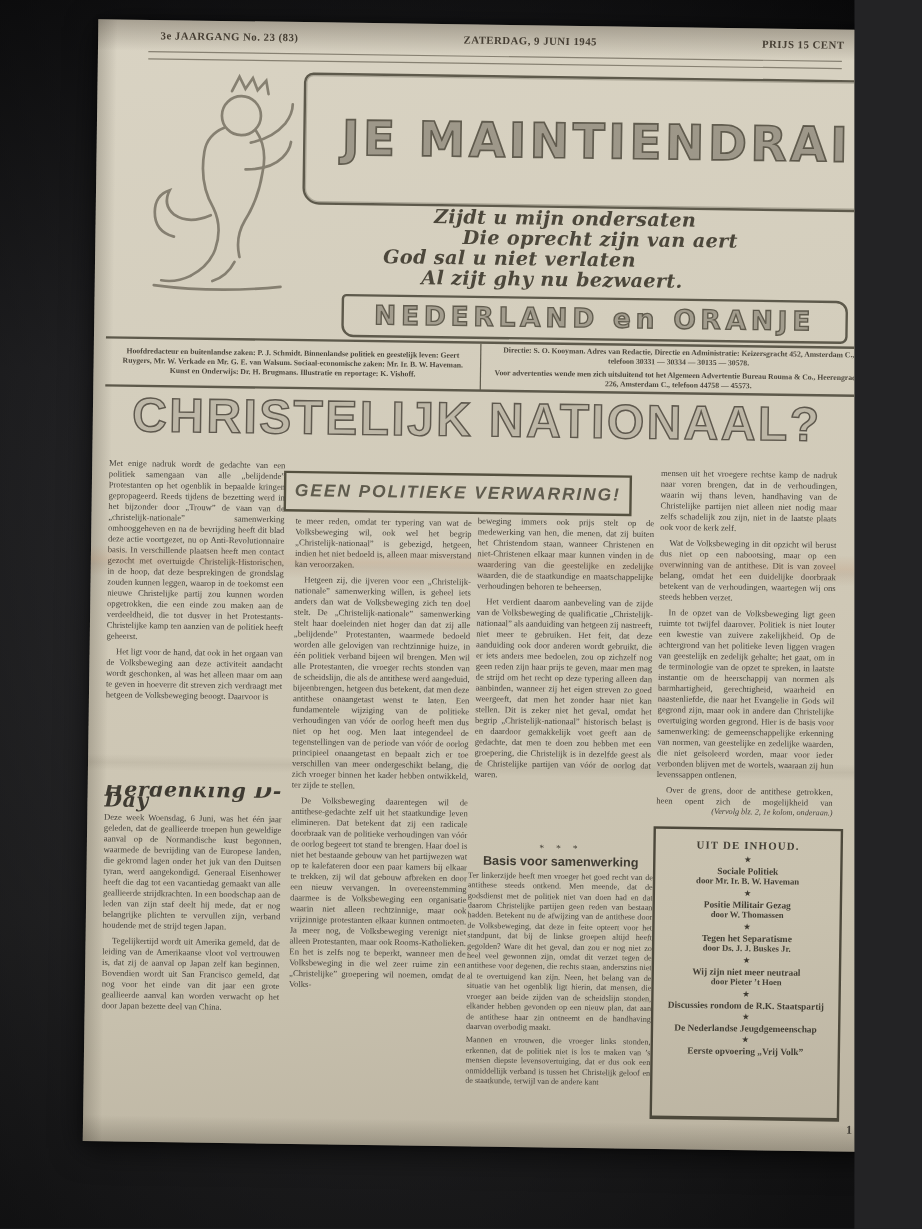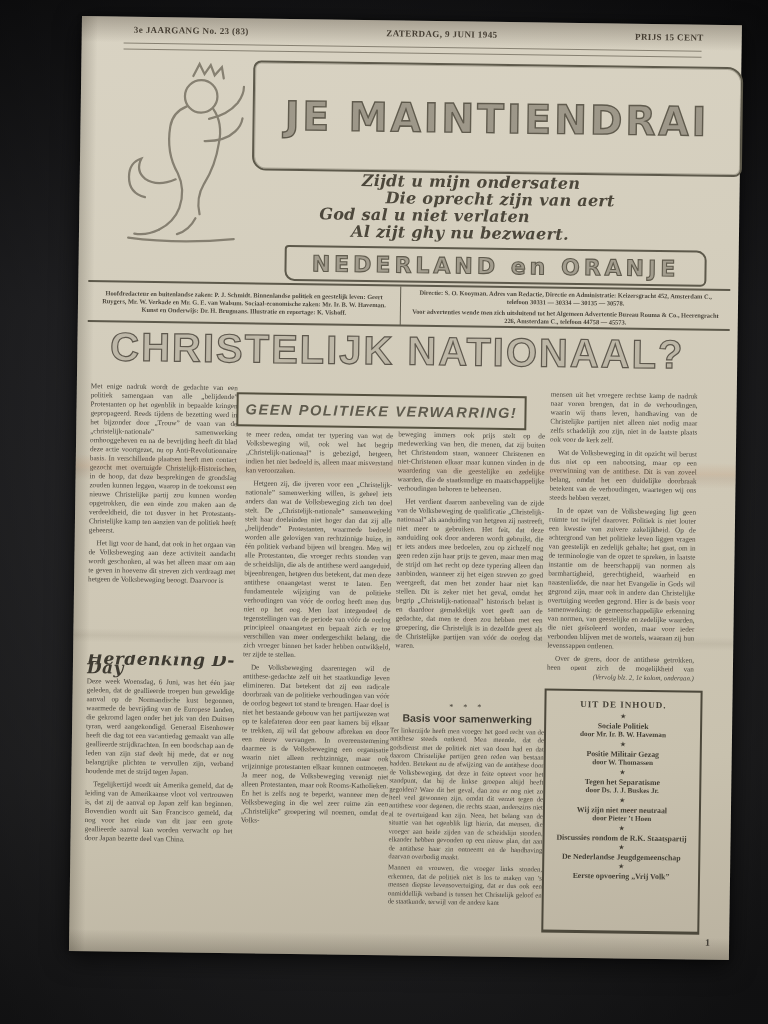--- a/index.html
+++ b/index.html
@@ -2,21 +2,21 @@
 <html><head>
 <meta charset="utf-8">
 <style>
   html,body{margin:0;padding:0;}
   body{
     width:768px;height:1024px;overflow:hidden;
     background:#232325;
     font-family:"Liberation Serif", serif;
   }
   .photo{
-    position:relative;width:768px;height:1024px;
+    position:relative;width:712px;height:1024px;
     background:
       radial-gradient(ellipse at 45% 45%, rgba(70,70,72,.25), rgba(0,0,0,.55) 95%),
       linear-gradient(180deg,#131315 0%, #27272a 30%, #2d2d2f 75%, #232325 100%);
     overflow:hidden;
   }
   .paper{
     position:absolute;left:82px;top:16px;width:660px;height:935px;
     transform:rotate(0.8deg);transform-origin:0 0;
     background:linear-gradient(172deg,#d9d3c3 0%,#d4cebd 30%,#cfc8b6 55%,#c8c1ae 80%,#bab2a0 100%);
     box-shadow:0 6px 26px rgba(0,0,0,.65), 0 0 4px rgba(0,0,0,.4);

